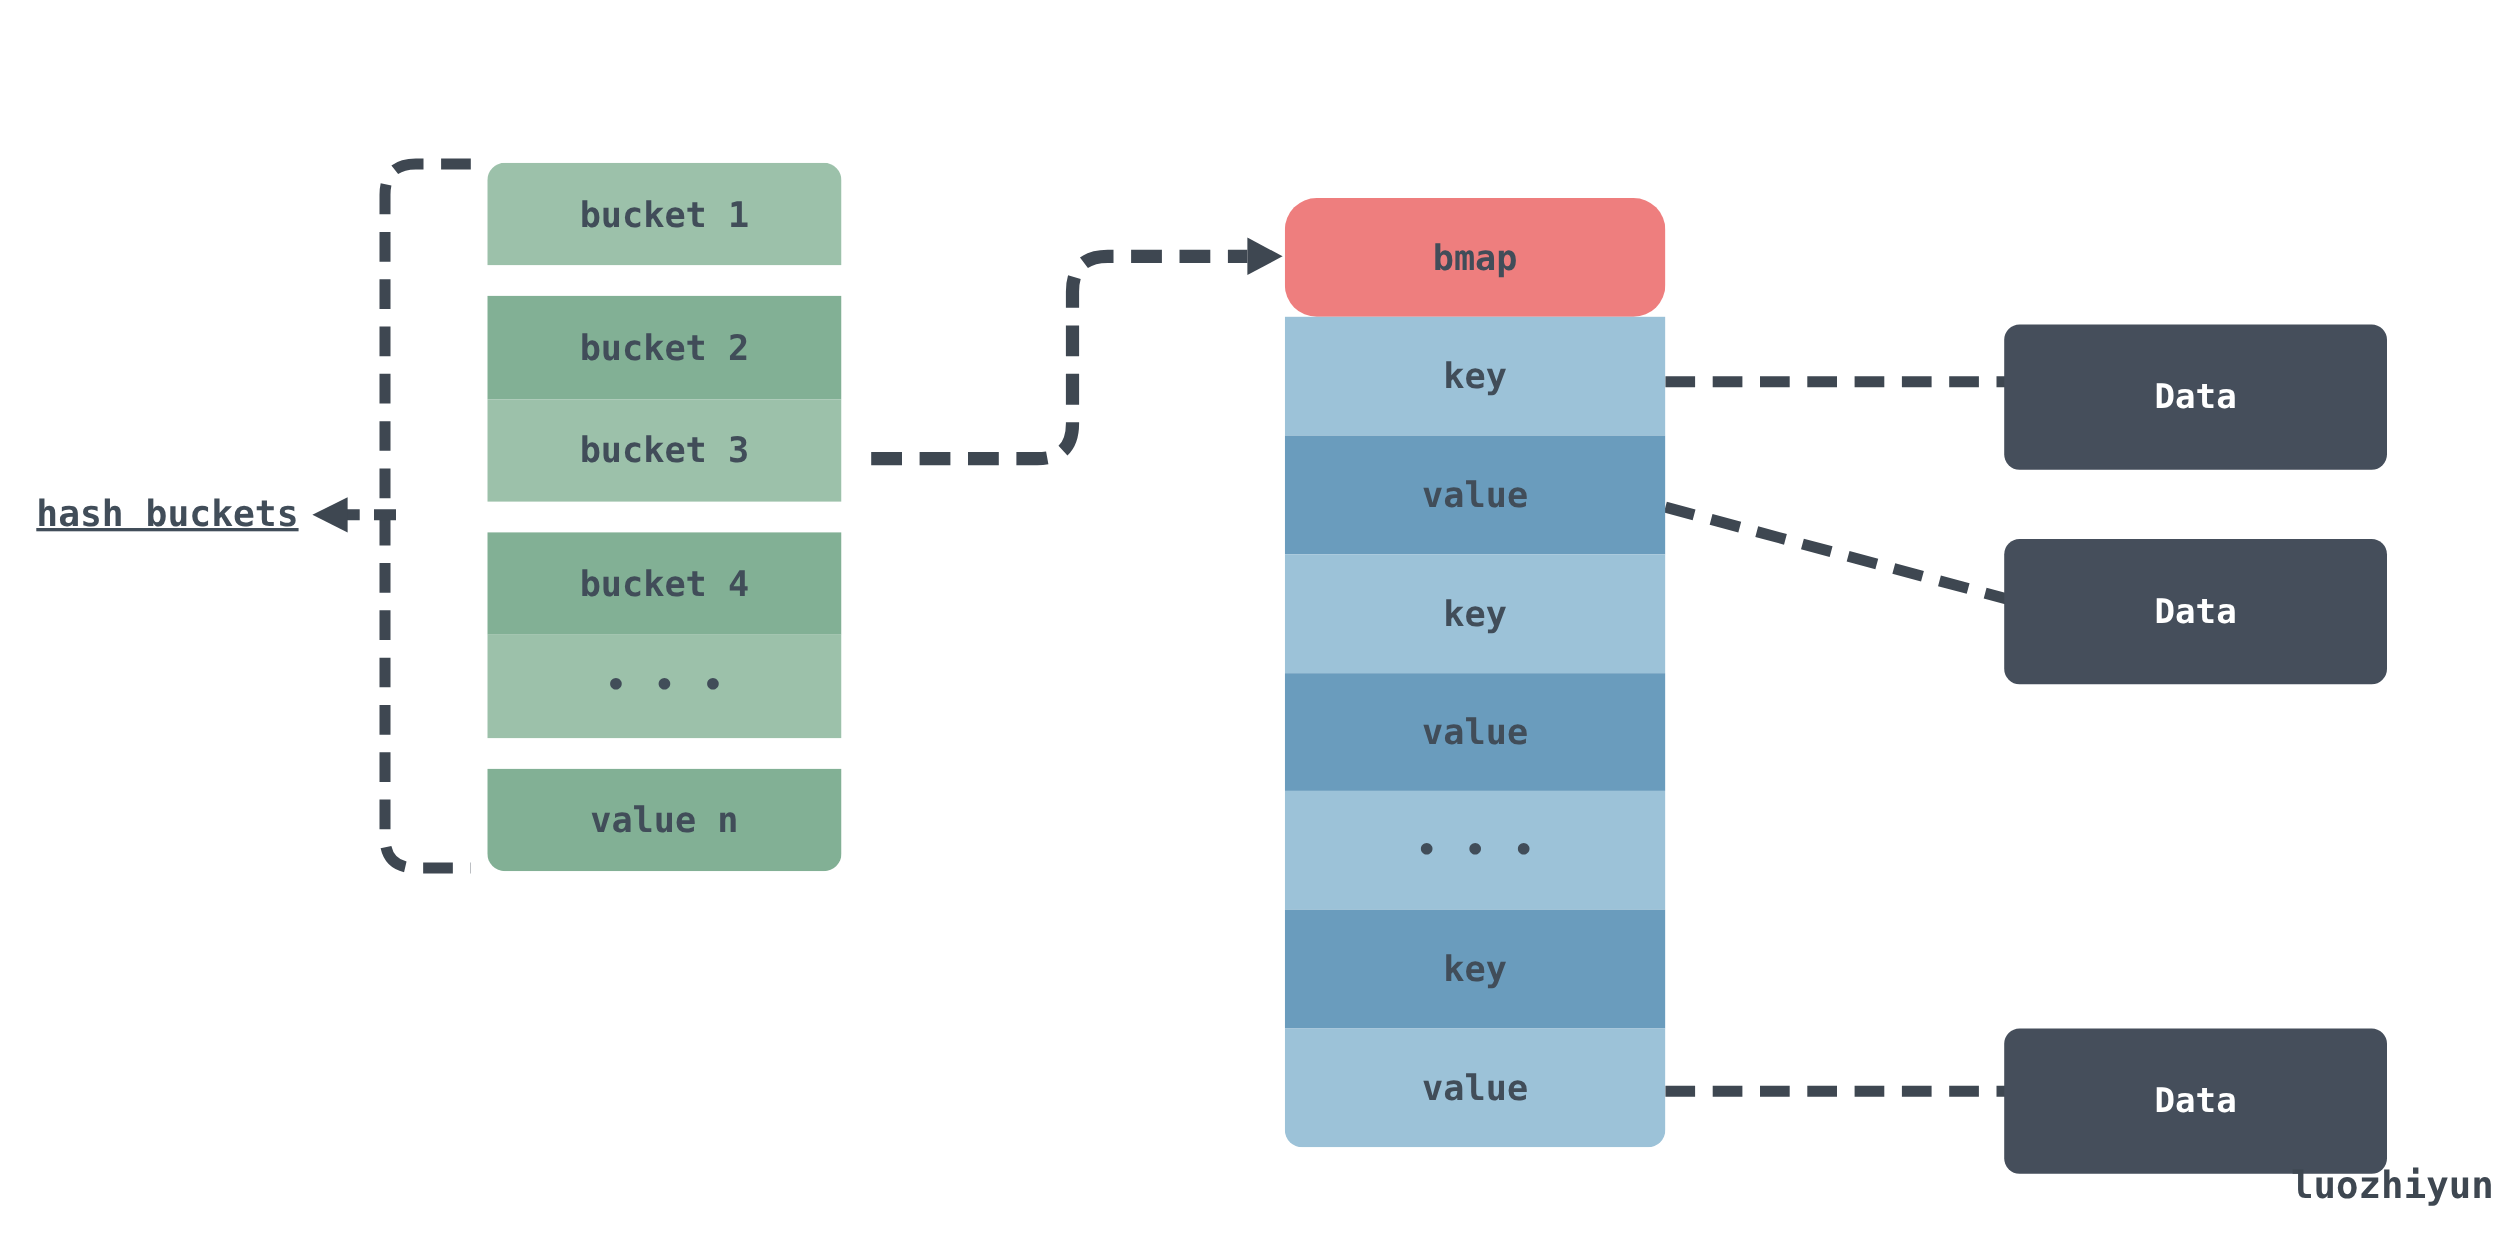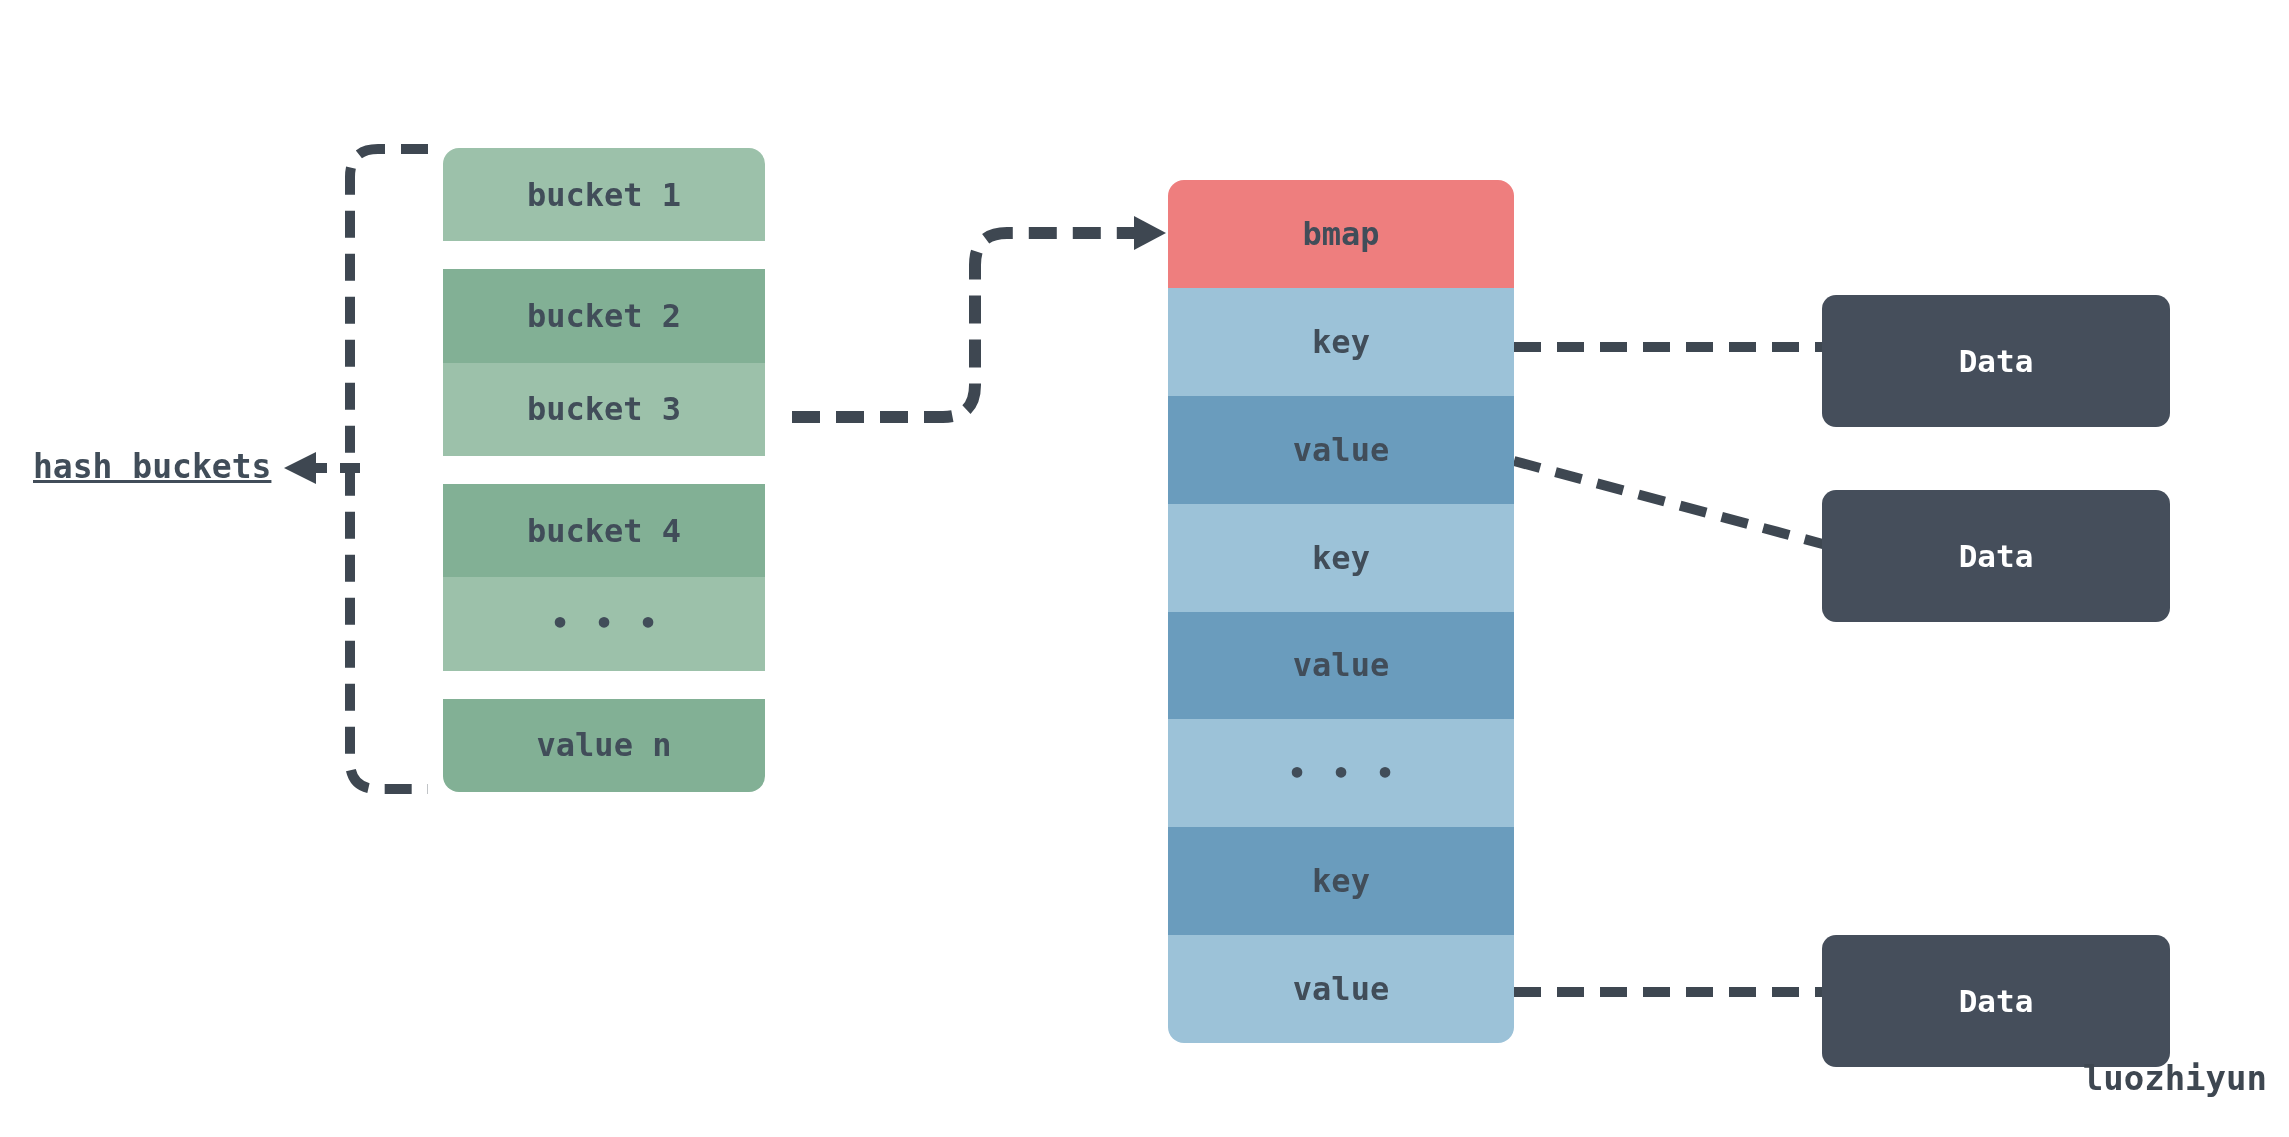--- a/index.html
+++ b/index.html
@@ -29,21 +29,21 @@
   .stack .row{
     flex:1;display:flex;align-items:center;justify-content:center;
     font-weight:bold;font-size:32px;color:var(--label-text);
     white-space:pre;
   }
   .stack .row.dots{
     font-size:30px;letter-spacing:26px;padding-left:26px;
   }
   .tone-green-light{background:var(--green-light);}
   .tone-green-dark{background:var(--green-dark);margin-top:28px;}
-  .tone-red{background:var(--salmon);}
+  .tone-red{background:var(--salmon);border-radius:29px;}
   .tone-blue-light{background:var(--blue-light);}
   .tone-blue-dark{background:var(--blue-dark);}
   #bucket-stack{left:443px;top:148px;width:322px;height:644px;}
   #bmap-stack{left:1168px;top:180px;width:346px;height:863px;}
   
   .data-box{
     left:1822px;width:348px;height:132px;
     background:var(--slate);border-radius:14px;
     display:flex;align-items:center;justify-content:center;
     color:var(--data-text);font-weight:bold;font-size:31px;

